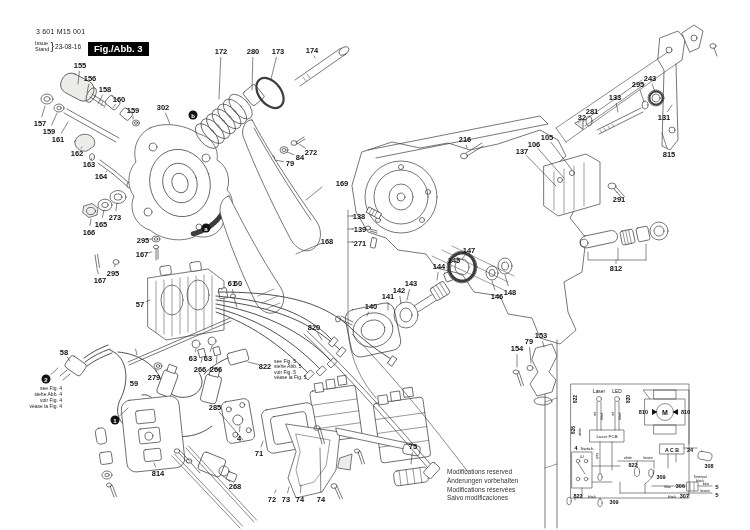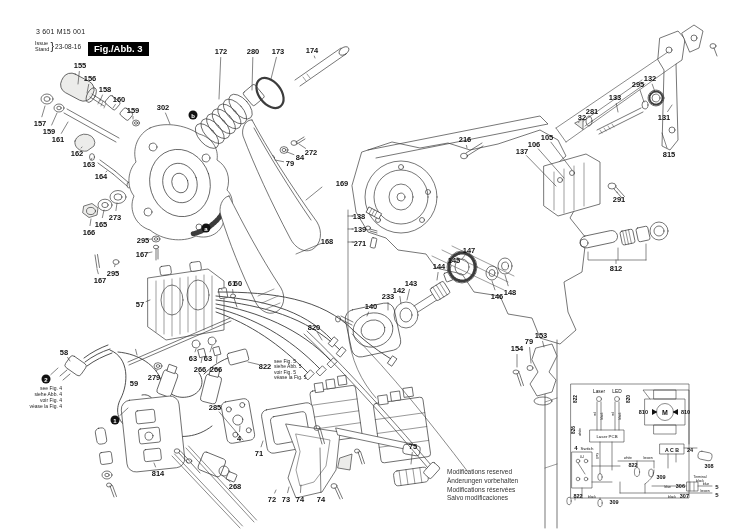--- a/index.html
+++ b/index.html
@@ -619,37 +619,37 @@
       <div class="callout" style="left: 290px; top: 163px;">79</div>
       <div class="callout" style="left: 300px; top: 157px;">84</div>
       <div class="callout" style="left: 311px; top: 152px;">272</div>
       <div class="callout" style="left: 342px; top: 183px; text-align: center;">169</div>
       <div class="callout" style="left: 327px; top: 241px;">168</div>
       <div class="callout" style="left: 465px; top: 139px;">216</div>
       <div class="callout" style="left: 522px; top: 151px;">137</div>
       <div class="callout" style="left: 534px; top: 144px;">106</div>
       <div class="callout" style="left: 547px; top: 137px;">105</div>
       <div class="callout" style="left: 638px; top: 84px;">295</div>
-      <div class="callout" style="left: 650px; top: 78px;">132</div>
+      <div class="callout" style="left: 650px; top: 78px;">243</div>
       <div class="callout" style="left: 615px; top: 97px;">133</div>
       <div class="callout" style="left: 592px; top: 111px;">281</div>
       <div class="callout" style="left: 582px; top: 117px;">32</div>
       <div class="callout" style="left: 664px; top: 117px;">131</div>
       <div class="callout" style="left: 669px; top: 154px;">815</div>
       <div class="callout" style="left: 619px; top: 199px;">291</div>
       <div class="callout" style="left: 616px; top: 268px;">812</div>
       <div class="callout" style="left: 359px; top: 216px;">138</div>
       <div class="callout" style="left: 360px; top: 229px;">139</div>
       <div class="callout" style="left: 360px; top: 243px;">271</div>
       <div class="callout" style="left: 469px; top: 250px;">147</div>
       <div class="callout" style="left: 454px; top: 260px;">145</div>
       <div class="callout" style="left: 439px; top: 266px;">144</div>
       <div class="callout" style="left: 411px; top: 283px;">143</div>
       <div class="callout" style="left: 399px; top: 290px;">142</div>
-      <div class="callout" style="left: 388px; top: 296px;">233</div>
+      <div class="callout" style="left: 388px; top: 296px;">141</div>
       <div class="callout" style="left: 371px; top: 306px;">140</div>
       <div class="callout" style="left: 497px; top: 296px;">146</div>
       <div class="callout" style="left: 510px; top: 292px;">148</div>
       <div class="callout" style="left: 541px; top: 335px;">153</div>
       <div class="callout" style="left: 529px; top: 341px;">79</div>
       <div class="callout" style="left: 517px; top: 348px;">154</div>
       <div class="callout" style="left: 140px; top: 304px;">57</div>
       <div class="callout" style="left: 219px; top: 283px; margin-left: 19px;">60</div>
       <div class="callout" style="left: 232px; top: 283px;">61</div>
       <div class="callout" style="left: 134px; top: 355px; margin-top: 28px;">59</div>

